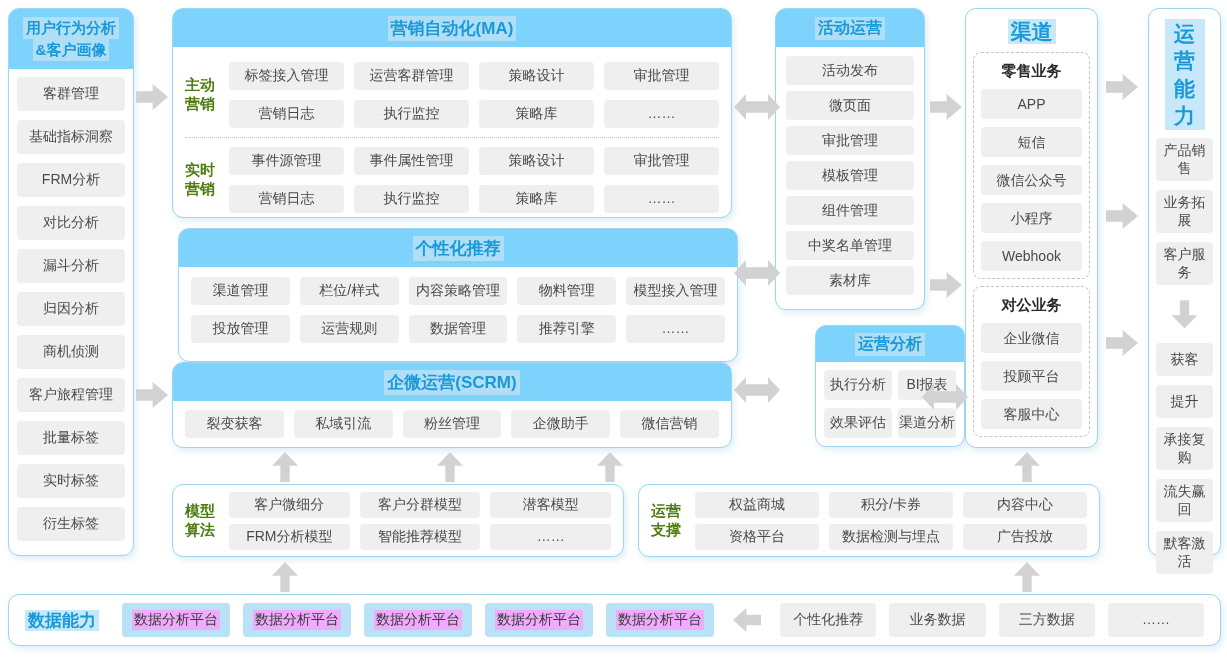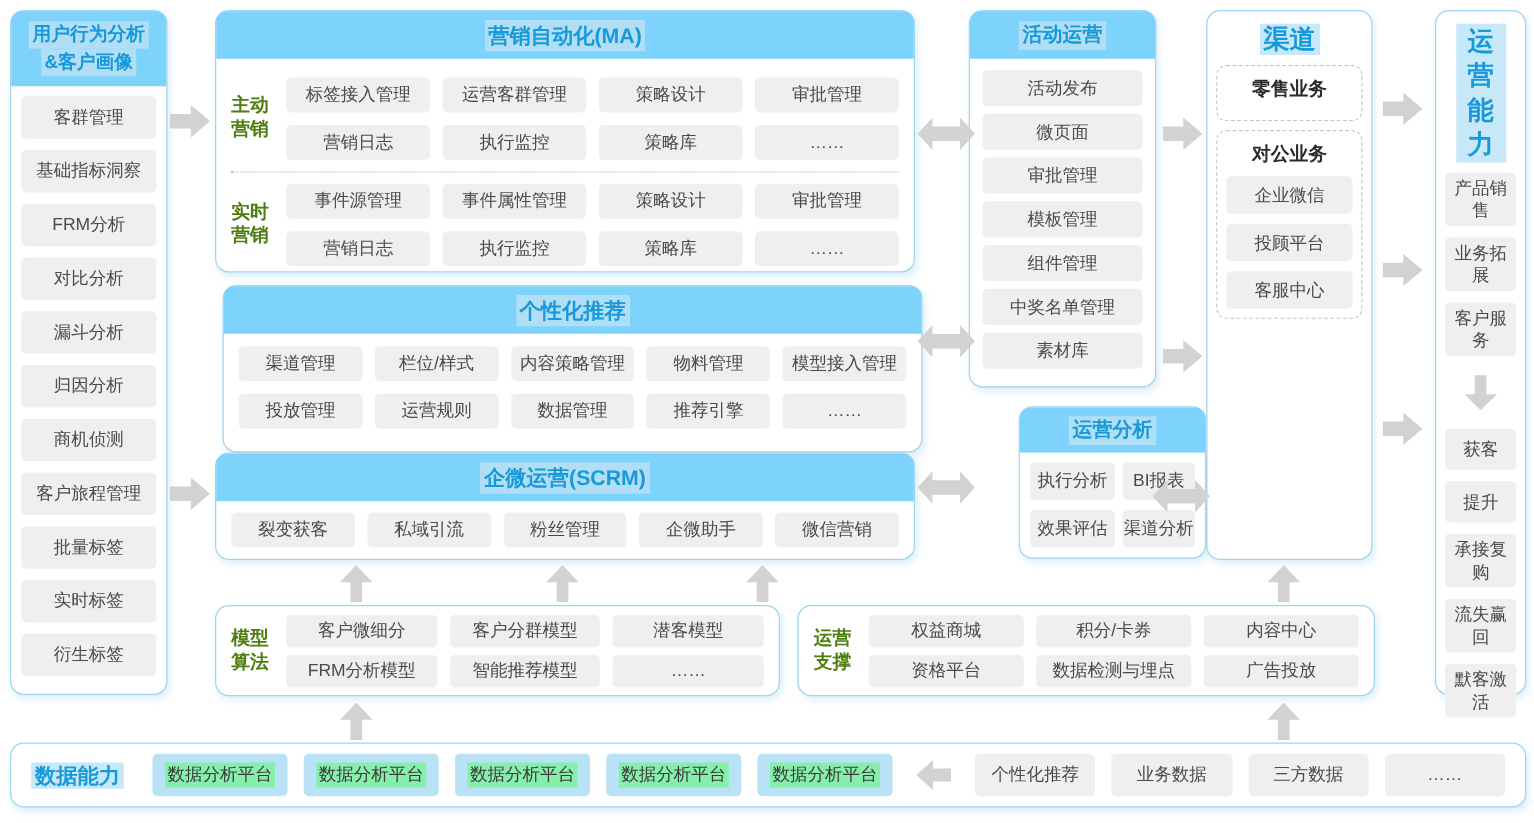--- a/index.html
+++ b/index.html
@@ -13,21 +13,21 @@
     border: 1.5px solid #9fd5ee; border-radius: 11px;
     box-shadow: 2px 3px 6px rgba(160,205,235,.35);
   }
   .panel-header {
     background: #7dd3fc; color: #1899da; font-weight: bold;
     display: flex; align-items: center; justify-content: center;
     border-radius: 9px 9px 0 0; text-align: center;
   }
   .hl-bar   { background: #b0def5; padding: 1px 3px; }
   .hl-white { background: #c6e8f9; padding: 1px 3px; }
-  .hl-box   { background: #86efac; padding: 1px 2px; }
+  .hl-box   { background: #f0abfc; padding: 1px 2px; }
   .gbox {
     background: #efefef; color: #4a4a4a; border-radius: 4px;
     display: flex; align-items: center; justify-content: center;
     font-size: 14px; text-align: center; line-height: 1.25;
   }
   .row-label {
     width: 34px; font-weight: bold; color: #4d7c0f; font-size: 15px;
     line-height: 1.25; flex: none; display:flex; align-items:center; text-align:left;
   }
   
@@ -221,20 +221,27 @@
       <div class="gbox">渠道分析</div>
     </div>
   </div>
 
   <div class="panel" style="left:965px;top:8px;width:133px;height:440px;">
     <div class="blue-title">
       <span class="hl-white">渠道</span>
     </div>
     <div class="ch-group">
       <div class="ch-group-title">零售业务</div>
+      <div class="ch-items">
+        <div class="gbox">APP</div>
+        <div class="gbox">短信</div>
+        <div class="gbox">微信公众号</div>
+        <div class="gbox">小程序</div>
+        <div class="gbox">Webhook</div>
+      </div>
     </div>
     <div class="ch-group">
       <div class="ch-group-title">对公业务</div>
       <div class="ch-items">
         <div class="gbox">企业微信</div>
         <div class="gbox">投顾平台</div>
         <div class="gbox">客服中心</div>
       </div>
     </div>
   </div>

